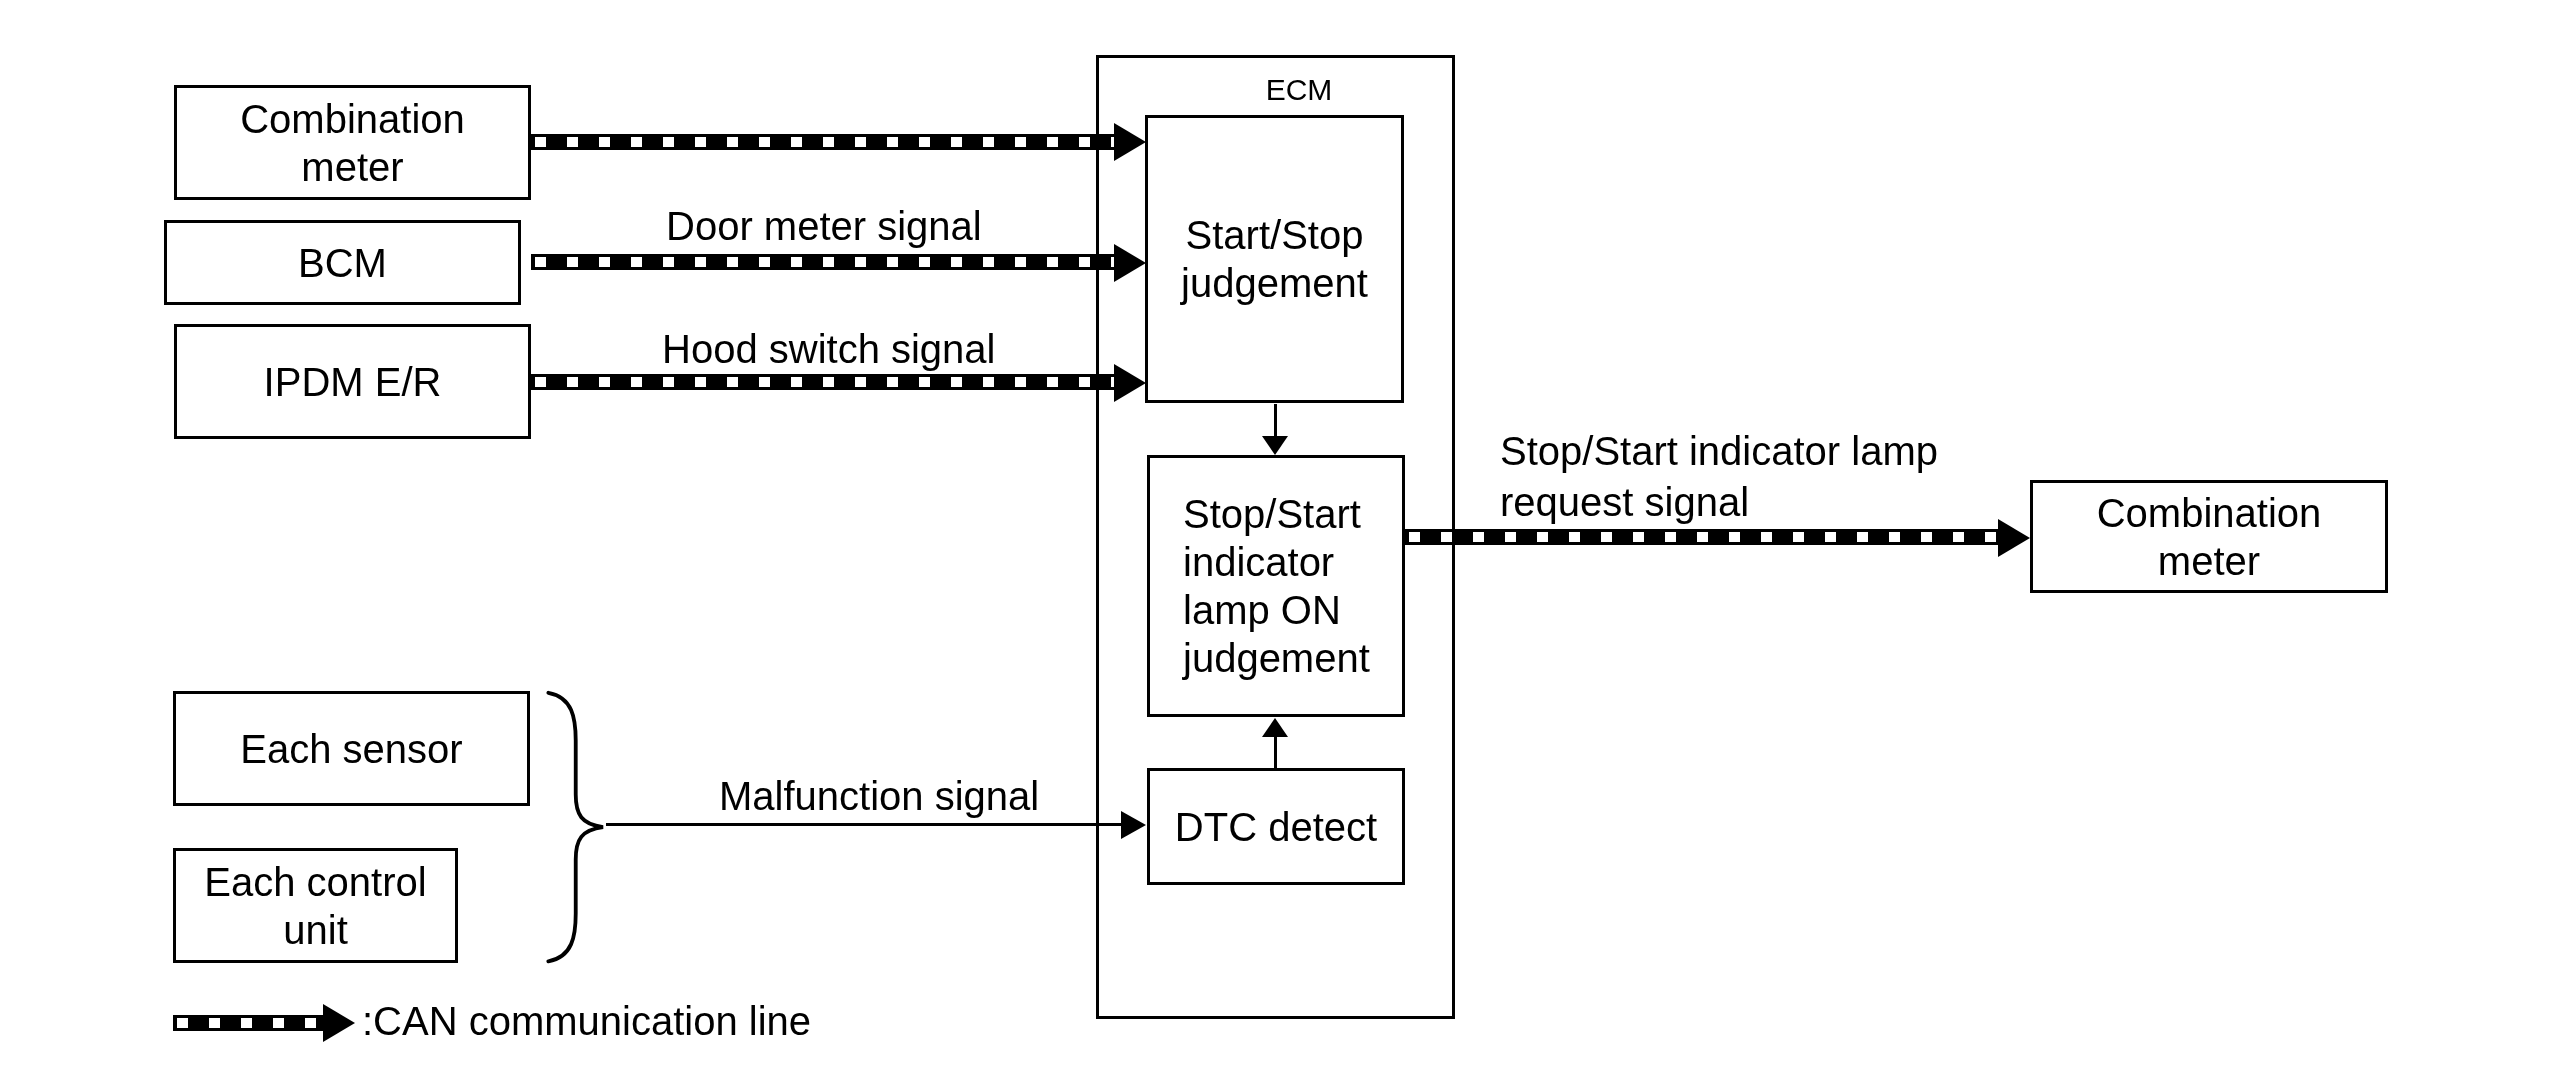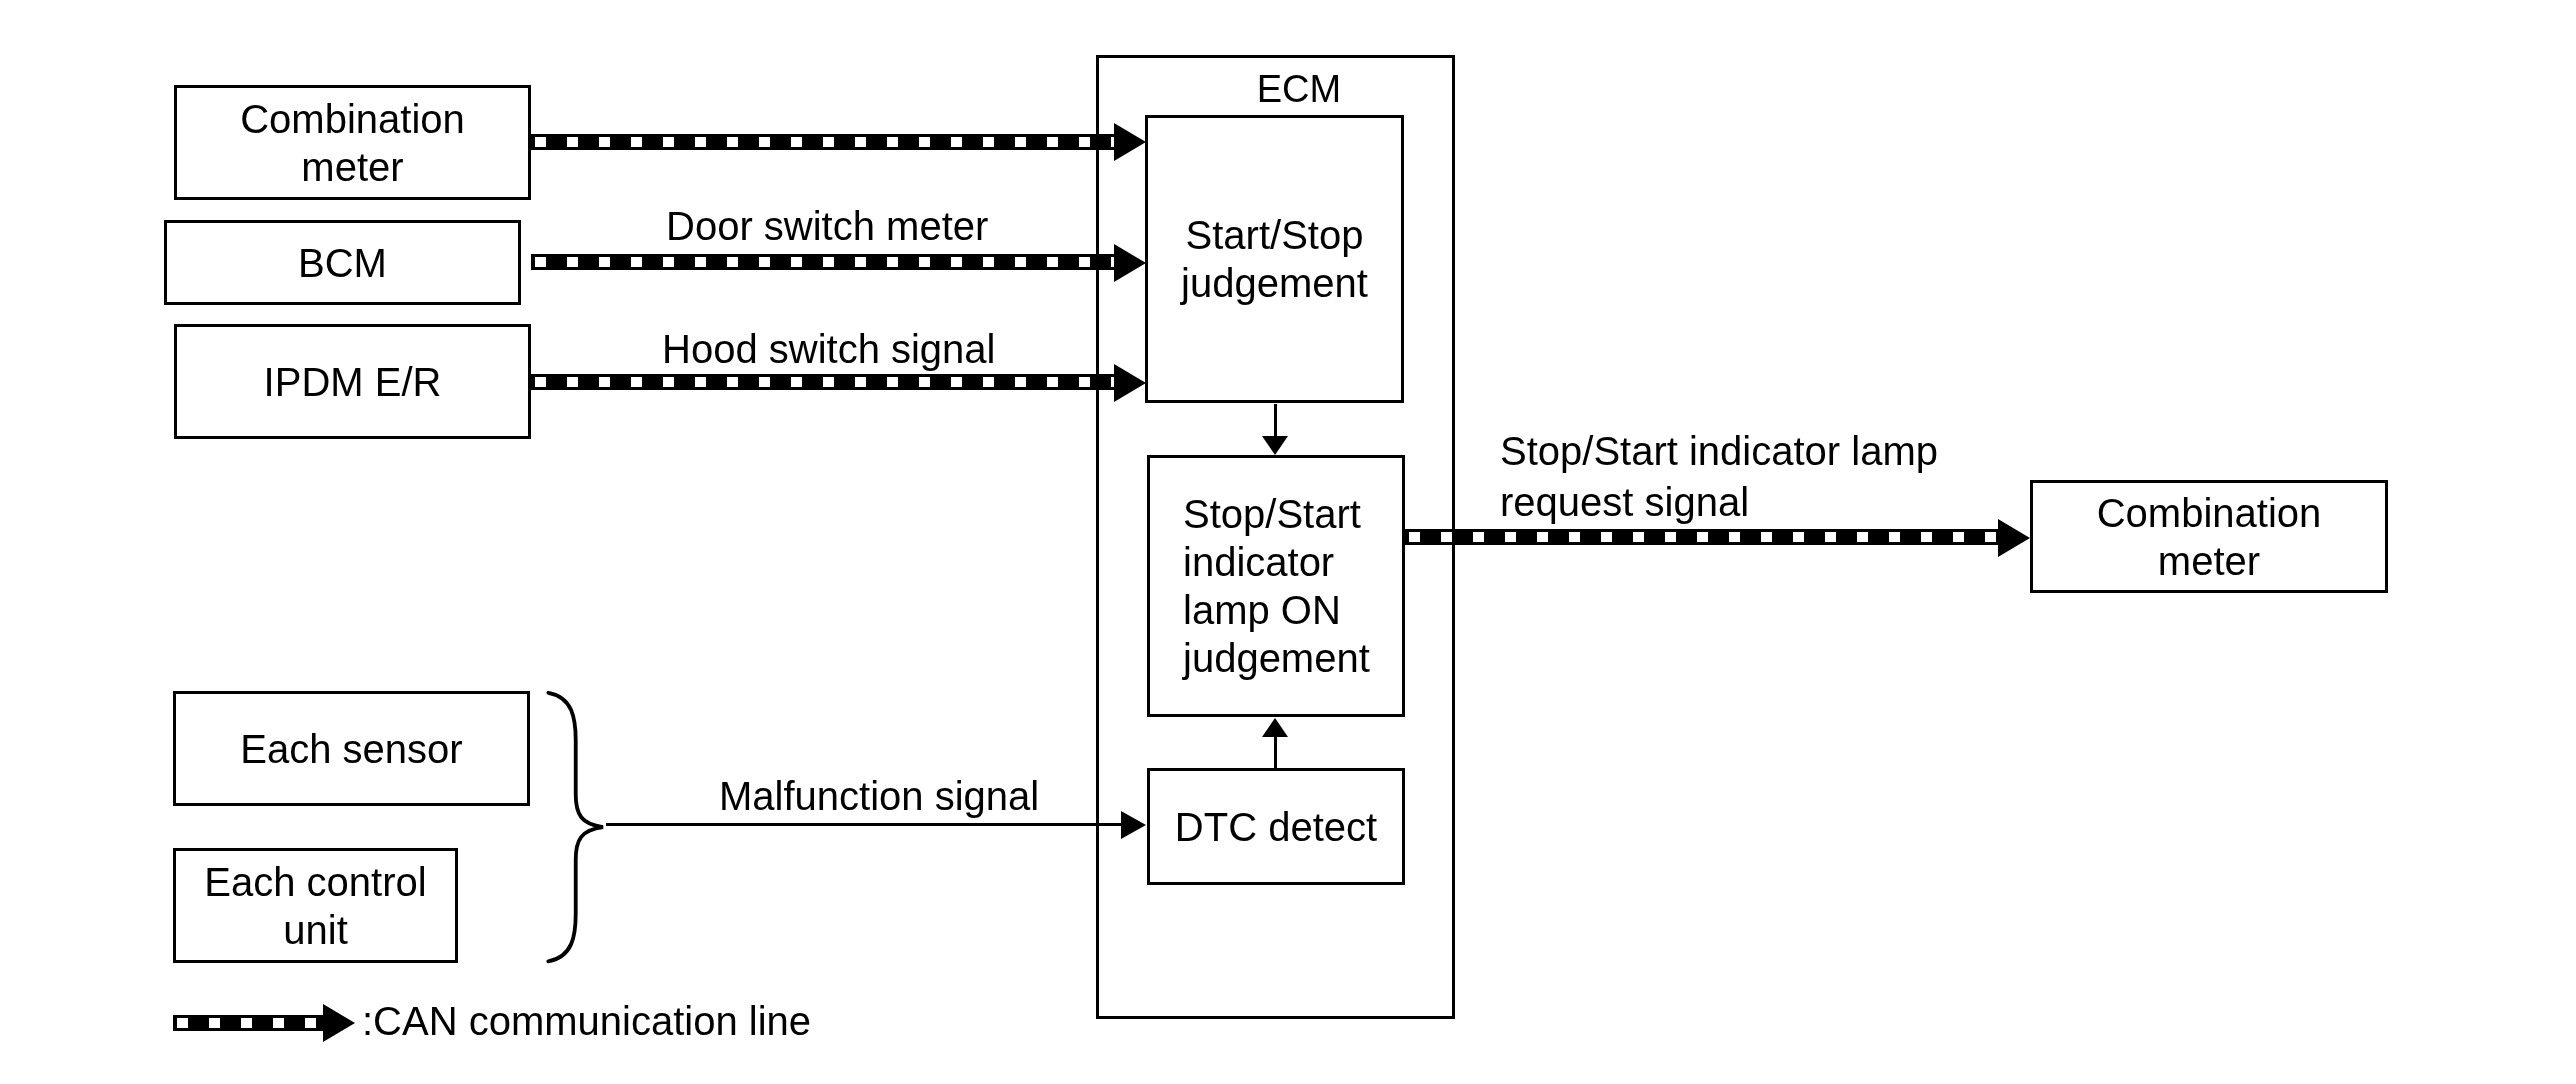--- a/index.html
+++ b/index.html
@@ -27,21 +27,21 @@
     position:absolute;
     border:3.2px solid #000;
     background:transparent;
     box-sizing:border-box;
     z-index:3;
   }
   .ecm-title{
     position:absolute;
     top:9px;left:0;right:0;
     text-align:center;
-    font-size:38px;
+    font-size:30px;
     line-height:45px;
     padding-left:47px;
   }
   .label{
     position:absolute;
     font-size:40px;
     line-height:48px;
     white-space:nowrap;
     z-index:5;
   }
@@ -132,21 +132,21 @@
 
   <div class="box" style="left:2030px;top:480px;width:358px;height:113px;">
     <div><span>Combination</span><br><span>meter</span></div>
   </div>
 
   <div class="can-band" style="left:531px;top:134px;width:583px;"></div>
   <div class="can-head" style="left:1114px;top:123px;"></div>
 
   <div class="can-band" style="left:531px;top:254px;width:583px;"></div>
   <div class="can-head" style="left:1114px;top:244px;"></div>
-  <div class="label" style="left:666px;top:202px;">Door switch meter</div>
+  <div class="label" style="left:666px;top:202px;">Door meter signal</div>
 
   <div class="can-band" style="left:531px;top:374px;width:583px;"></div>
   <div class="can-head" style="left:1114px;top:364px;"></div>
   <div class="label" style="left:662px;top:325px;">Hood switch signal</div>
 
   <div class="vline" style="left:1274px;top:404px;height:35px;"></div>
   <div class="head-down" style="left:1262px;top:436px;"></div>
 
   <div class="vline" style="left:1274px;top:735px;height:33px;"></div>
   <div class="head-up" style="left:1262px;top:718px;"></div>

